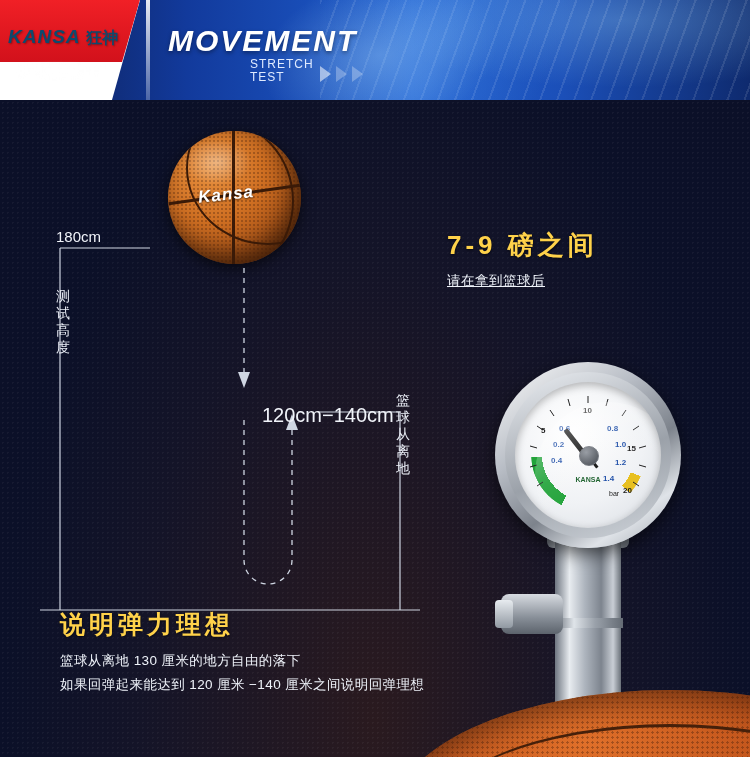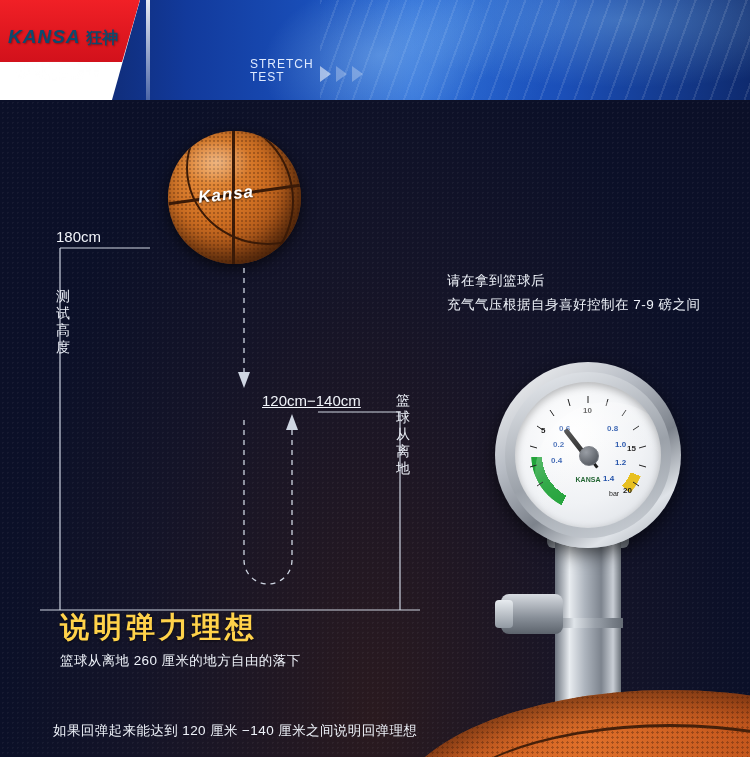--- a/index.html
+++ b/index.html
@@ -113,42 +113,42 @@
   .ball .pebble{
     position:absolute;left:0;top:0;right:0;bottom:0;
     background-image:radial-gradient(rgba(60,25,8,0.30) 0.8px, transparent 0.9px);
     background-size:4px 4px;
   }
 
   
   .diagram{position:absolute;left:0;top:0;width:750px;height:757px;pointer-events:none;}
   .lbl{position:absolute;color:#e9edf5;font-size:14px;}
   .lbl-180{left:56px;top:228px;font-size:15px;color:#f0f3f9;}
-  .lbl-120{left:262px;top:392px;font-size:15px;color:#f0f3f9;text-decoration:underline;}
+  .lbl-120{left:262px;top:404px;font-size:20px;color:#f0f3f9;}
   .vlabel{
     position:absolute;color:#e9edf5;font-size:14px;width:18px;line-height:17px;letter-spacing:1px;
   }
   .vlabel-test{left:56px;top:288px;}
   .vlabel-rebound{left:396px;top:392px;}
 
   
   .right-title{
     position:absolute;left:447px;top:228px;color:#ffd24a;font-size:26px;font-weight:bold;letter-spacing:4px;
     text-shadow:0 1px 3px rgba(0,0,0,.6);
   }
-  .right-line1{position:absolute;left:447px;top:272px;color:#eef2f9;font-size:13.5px;letter-spacing:.5px;}
+  .right-line1{position:absolute;left:447px;top:272px;color:#eef2f9;font-size:13.5px;letter-spacing:.5px;text-decoration:underline;}
   .right-line2{position:absolute;left:447px;top:296px;color:#eef2f9;font-size:13.5px;letter-spacing:.5px;}
 
   
   .bottom-title{
-    position:absolute;left:60px;top:608px;color:#ffd24a;font-size:29px;font-weight:bold;letter-spacing:4px;
+    position:absolute;left:60px;top:608px;color:#ffd24a;font-size:25px;font-weight:bold;letter-spacing:4px;
     text-shadow:0 1px 3px rgba(0,0,0,.6);
   }
   .bottom-line1{position:absolute;left:60px;top:652px;color:#eef2f9;font-size:13.5px;letter-spacing:.4px;}
-  .bottom-line2{position:absolute;left:53px;top:676px;color:#eef2f9;font-size:13.5px;letter-spacing:.4px;margin-top:46px;}
+  .bottom-line2{position:absolute;left:60px;top:676px;color:#eef2f9;font-size:13.5px;letter-spacing:.4px;}
 
   
   .gauge-wrap{position:absolute;left:495px;top:362px;width:230px;height:400px;}
   .gauge-ring{
     position:absolute;left:0;top:0;width:186px;height:186px;border-radius:50%;
     background:linear-gradient(145deg,#fdfdfd 0%, #b9bec6 35%, #7d838c 60%, #dfe3e8 80%, #9aa0a8 100%);
     box-shadow:0 6px 18px rgba(0,0,0,.6);
   }
   .gauge-ring2{
     position:absolute;left:10px;top:10px;width:166px;height:166px;border-radius:50%;
@@ -248,20 +248,21 @@
     <div class="logo-badge">
       <div class="logo-red"></div>
       <div class="logo-text">
         <span>KANSA</span>
         <span class="cn">狂神</span>
       </div>
       <div class="logo-flare"></div>
     </div>
     <div class="hdr-divider"></div>
 
+    <div class="hdr-movement">MOVEMENT</div>
     <div class="hdr-en">
       <div>STRETCH</div>
       <div>TEST</div>
     </div>
     <div class="hdr-arrows">
       <i></i>
       <i class="dim"></i>
       <i class="dim"></i>
     </div>
   </div>
@@ -293,22 +294,22 @@
 
     <path d="M244,420 L244,560 A24,24 0 0 0 292,560 L292,430" fill="none" stroke="#cfd6e2" stroke-width="1.3" stroke-dasharray="5 5"></path>
     <polygon points="286,430 298,430 292,414" fill="#cfd6e2"></polygon>
   </svg>
 
   <div class="lbl lbl-180">180cm</div>
   <div class="lbl lbl-120">120cm−140cm</div>
   <div class="vlabel vlabel-test">测试高度</div>
   <div class="vlabel vlabel-rebound">篮球从离地</div>
 
+  <div class="right-title">7-9 磅之间</div>
   <div class="right-line1">请在拿到篮球后</div>
-  <div class="right-line2">充气气压根据自身喜好控制在 7-9 磅之间</div>
 
   <div class="gauge-wrap">
     <div class="stem-top"></div>
     <div class="stem"></div>
     <div class="stem-band"></div>
     <div class="knob"></div>
     <div class="knob-cap"></div>
 
     <div class="gauge-ring">
       <div class="gauge-ring2"></div>
@@ -357,16 +358,16 @@
       </div>
     </div>
   </div>
 
   <div class="bottom-ball">
     <div class="pebble"></div>
     <div class="seamline"></div>
   </div>
 
   <div class="bottom-title">说明弹力理想</div>
-  <div class="bottom-line1">篮球从离地 260 厘米的地方自由的落下</div>
+  <div class="bottom-line1">篮球从离地 130 厘米的地方自由的落下</div>
   <div class="bottom-line2">如果回弹起来能达到 120 厘米 −140 厘米之间说明回弹理想</div>
 
 </div>
 
 </body></html>

